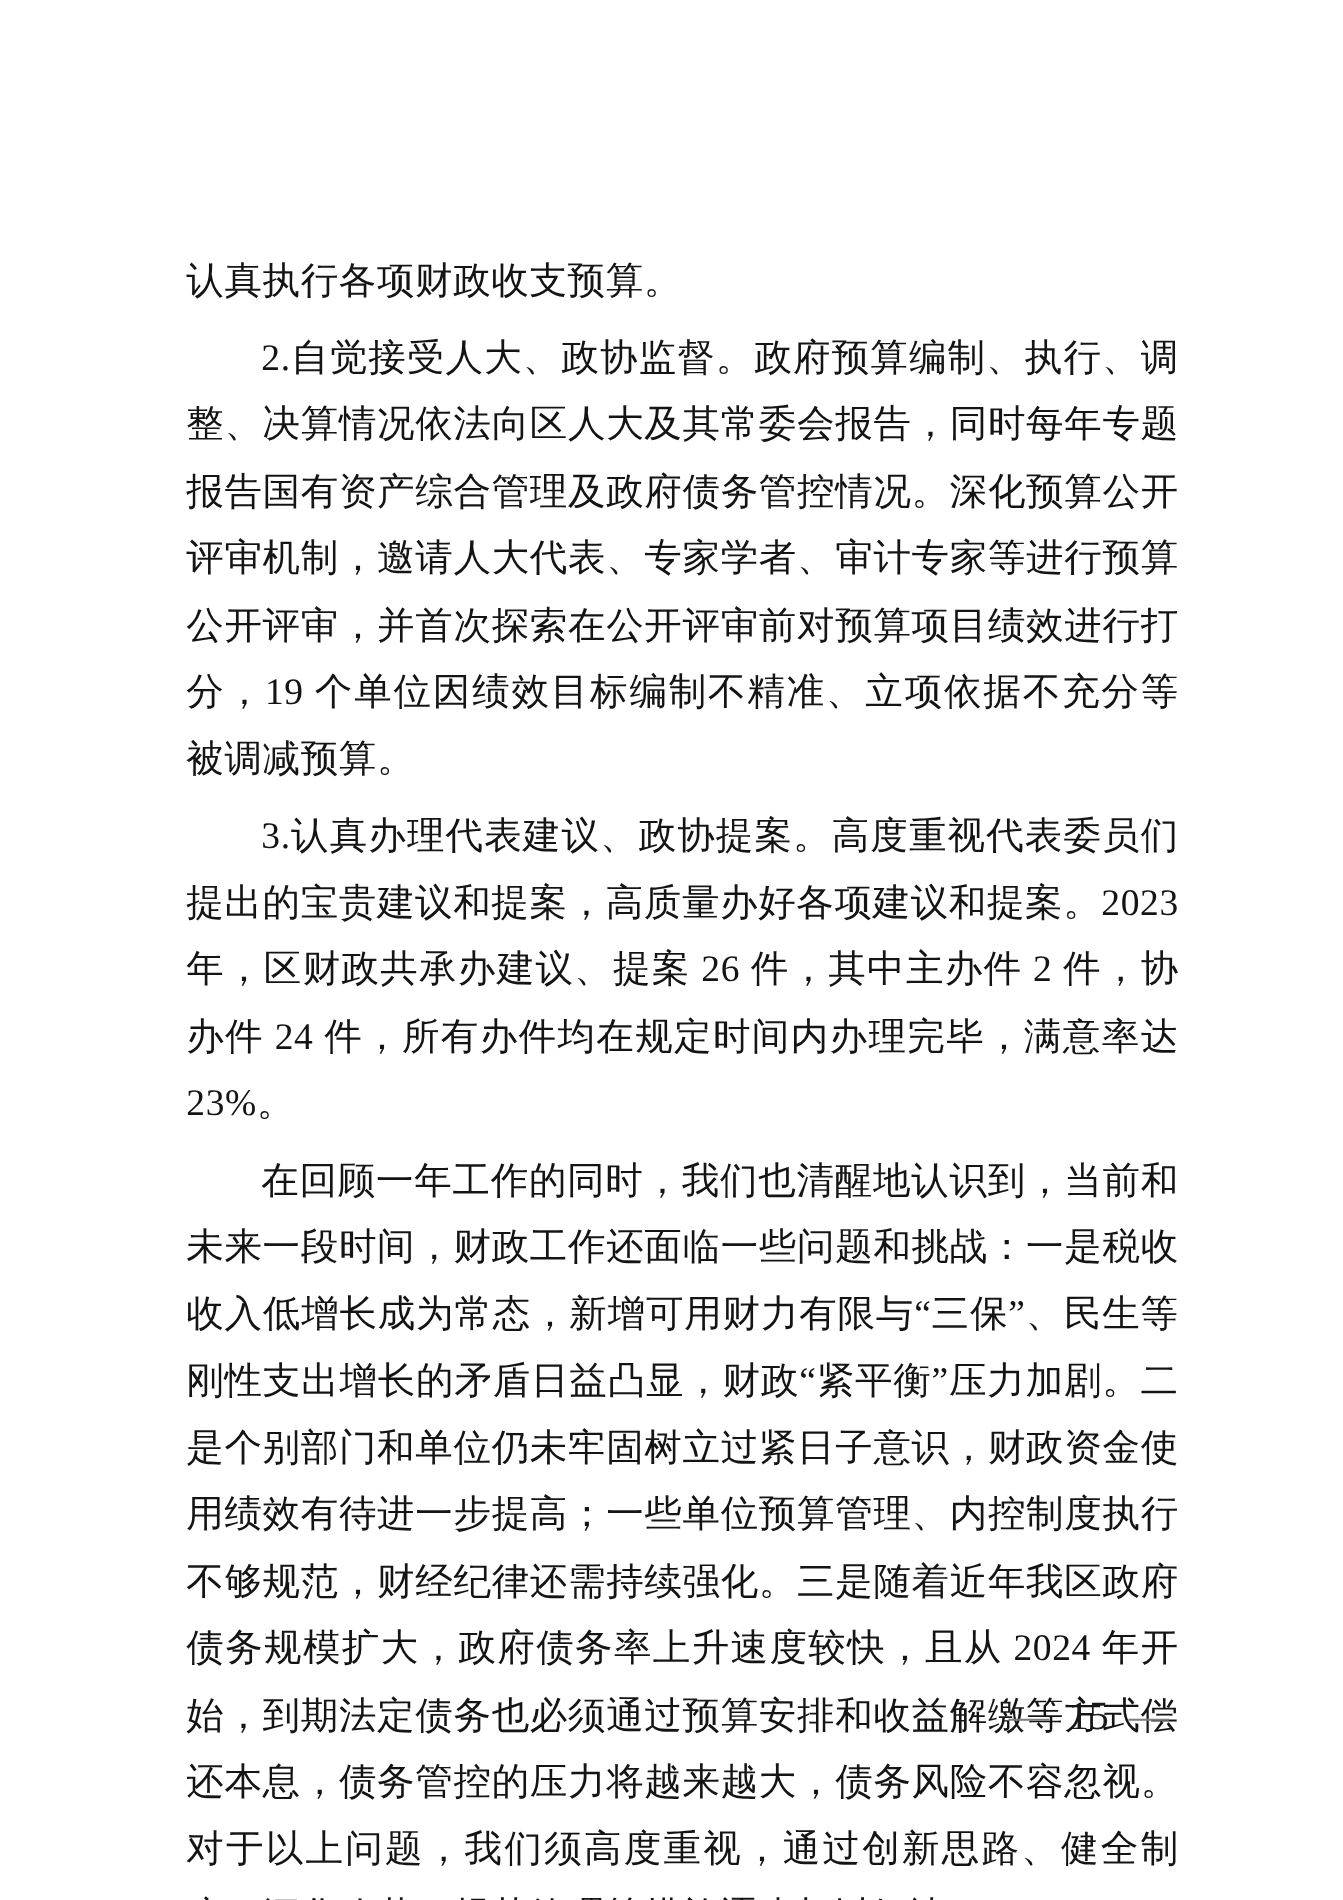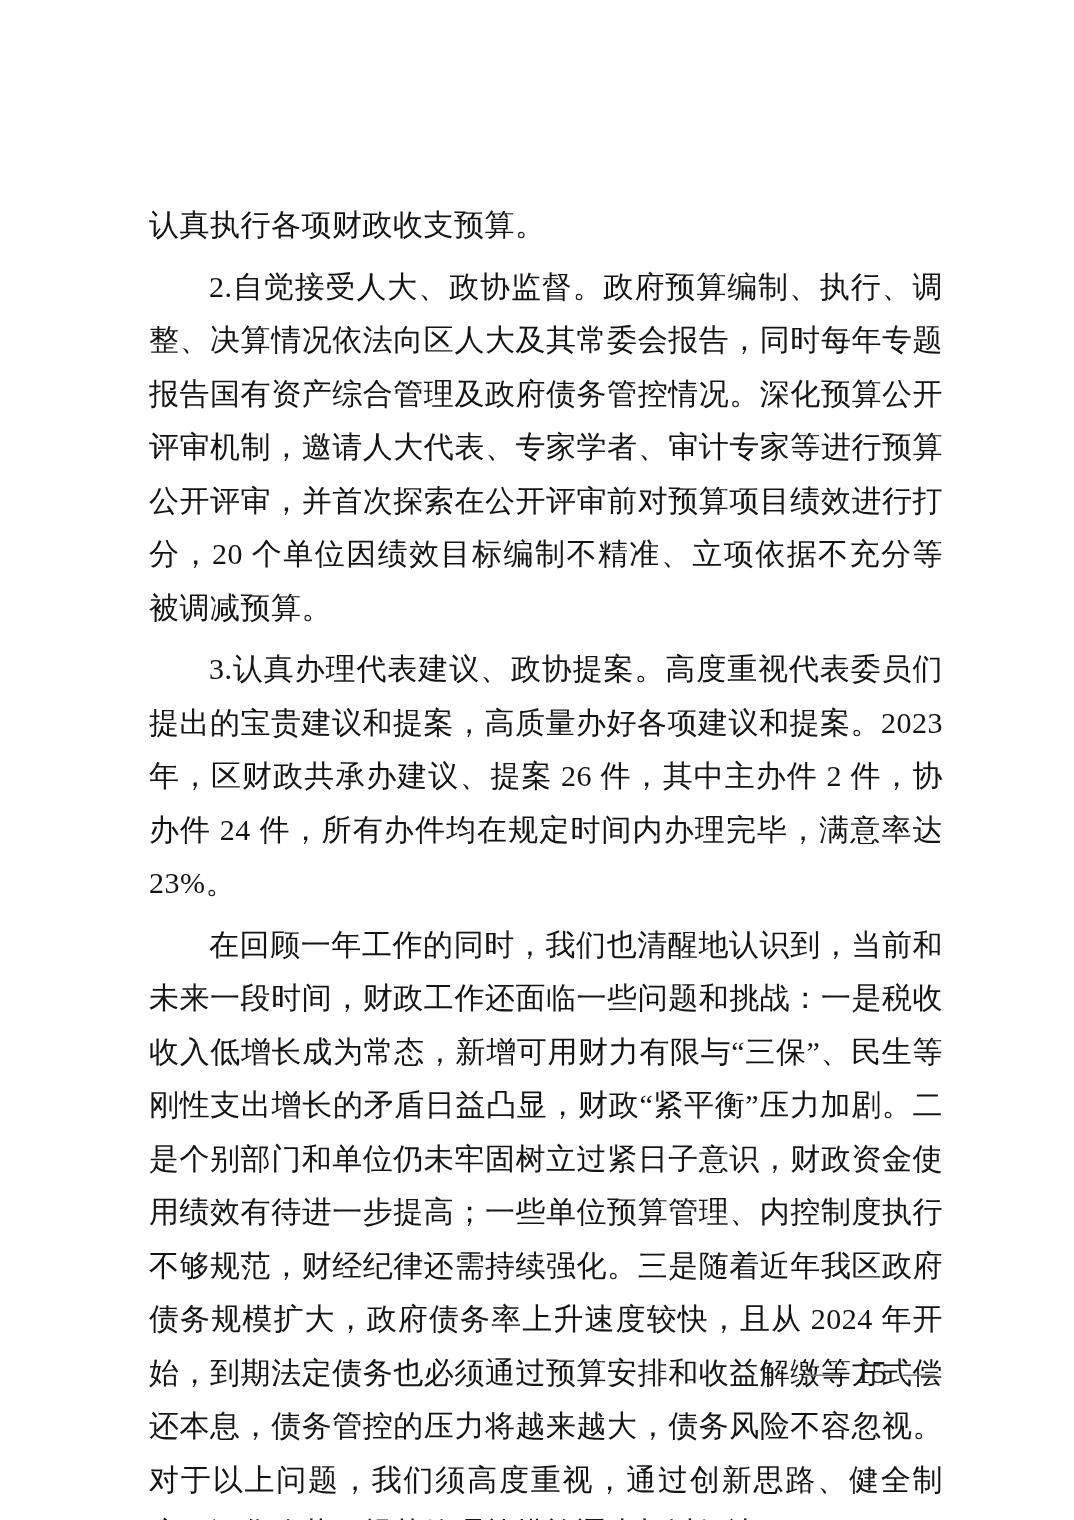--- a/index.html
+++ b/index.html
@@ -62,21 +62,21 @@
     color: #1a1a1a;
   }
 </style>
 </head>
 <body>
 
 <div class="page">
 
   <div class="content">
     <p class="para">认真执行各项财政收支预算。</p>
-    <p class="para indent">2.自觉接受人大、政协监督。政府预算编制、执行、调整、决算情况依法向区人大及其常委会报告，同时每年专题报告国有资产综合管理及政府债务管控情况。深化预算公开评审机制，邀请人大代表、专家学者、审计专家等进行预算公开评审，并首次探索在公开评审前对预算项目绩效进行打分，20 个单位因绩效目标编制不精准、立项依据不充分等被调减预算。</p>
+    <p class="para indent">2.自觉接受人大、政协监督。政府预算编制、执行、调整、决算情况依法向区人大及其常委会报告，同时每年专题报告国有资产综合管理及政府债务管控情况。深化预算公开评审机制，邀请人大代表、专家学者、审计专家等进行预算公开评审，并首次探索在公开评审前对预算项目绩效进行打分，19 个单位因绩效目标编制不精准、立项依据不充分等被调减预算。</p>
     <p class="para indent">3.认真办理代表建议、政协提案。高度重视代表委员们提出的宝贵建议和提案，高质量办好各项建议和提案。2023 年，区财政共承办建议、提案 26 件，其中主办件 2 件，协办件 24 件，所有办件均在规定时间内办理完毕，满意率达 23%。</p>
     <p class="para indent">在回顾一年工作的同时，我们也清醒地认识到，当前和未来一段时间，财政工作还面临一些问题和挑战：一是税收收入低增长成为常态，新增可用财力有限与“三保”、民生等刚性支出增长的矛盾日益凸显，财政“紧平衡”压力加剧。二是个别部门和单位仍未牢固树立过紧日子意识，财政资金使用绩效有待进一步提高；一些单位预算管理、内控制度执行不够规范，财经纪律还需持续强化。三是随着近年我区政府债务规模扩大，政府债务率上升速度较快，且从 2024 年开始，到期法定债务也必须通过预算安排和收益解缴等方式偿还本息，债务管控的压力将越来越大，债务风险不容忽视。对于以上问题，我们须高度重视，通过创新思路、健全制度、深化改革、规范管理等措施逐步加以解决。</p>
   </div>
 
   <div class="footer">
     <span class="dash">—</span><span class="pagenum">15</span><span class="dash">—</span>
   </div>
 
 </div>
 

